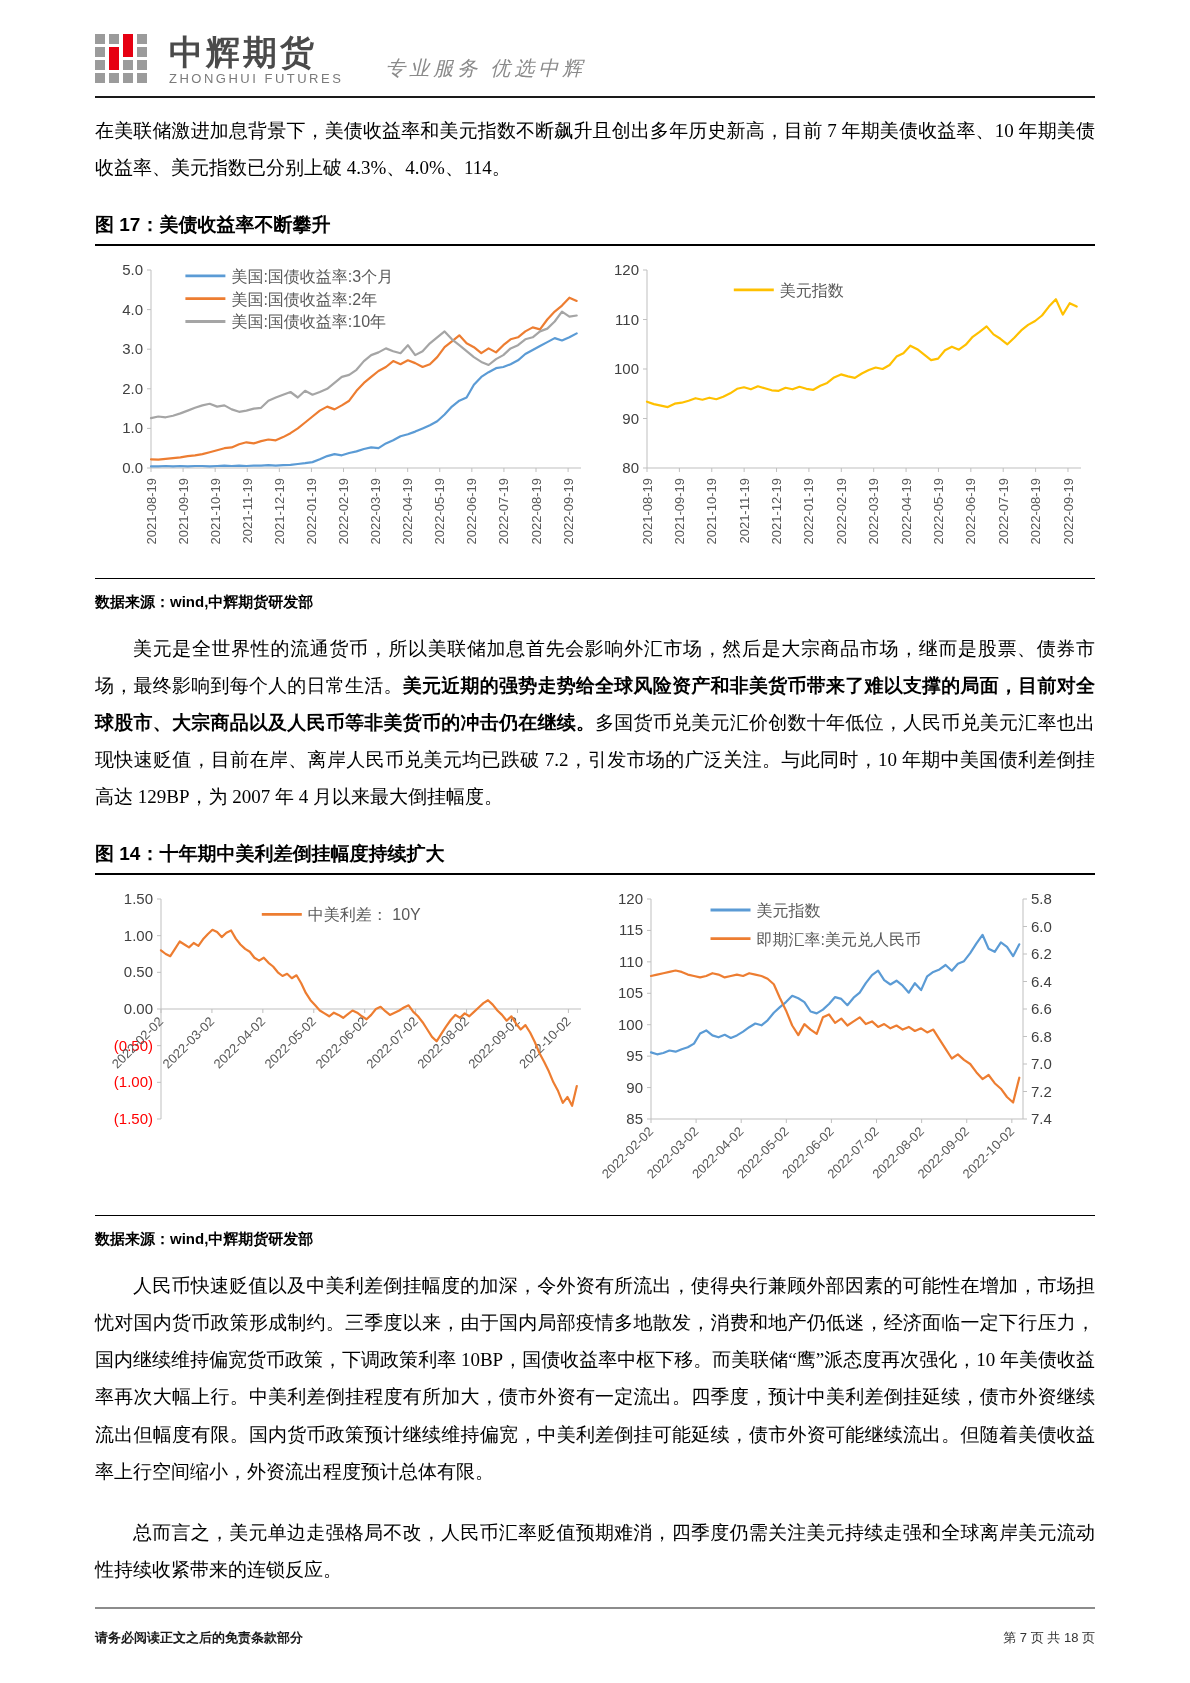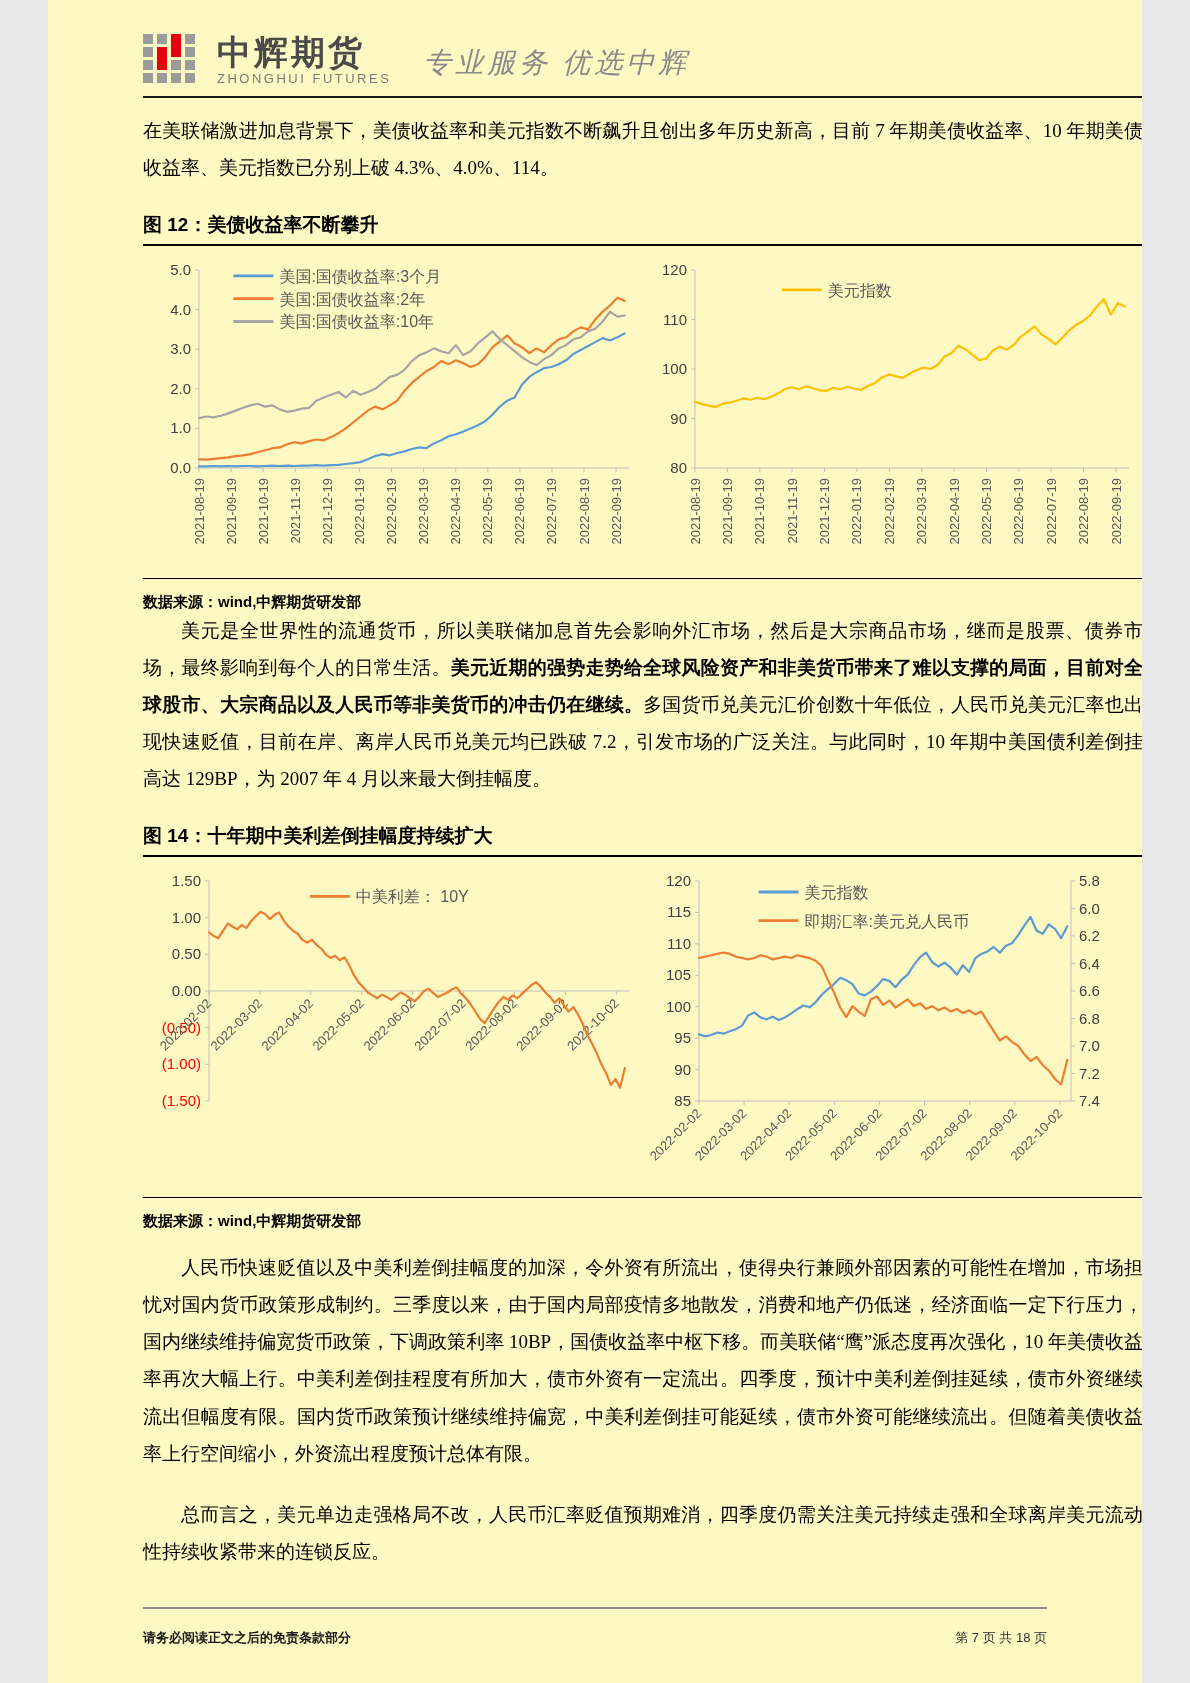--- a/index.html
+++ b/index.html
@@ -1,26 +1,26 @@
 <!DOCTYPE html>
 <html><head>
 <meta charset="utf-8">
 <style>
   html,body{margin:0;padding:0;background:#e8e8e8;}
-  .page{width:1094px;height:1683px;background:#fef9c3;position:relative;margin:0 auto;
+  .page{width:1190px;height:1683px;background:#ffffff;position:relative;margin:0 auto;
         font-family:"Liberation Serif",serif;color:#000;overflow:hidden;}
   .content{position:absolute;left:95px;width:1000px;top:0;}
 
   
   .header{padding-top:28px;display:flex;align-items:flex-end;}
   .logo-text{margin-left:12px;}
   .logo-cn{font-family:"Liberation Sans",sans-serif;font-weight:bold;font-size:34px;color:#4a4a4a;letter-spacing:3px;line-height:1;}
   .logo-en{font-family:"Liberation Sans",sans-serif;font-size:13px;color:#7a7a7a;letter-spacing:2.5px;margin-top:2px;}
-  .tagline{font-family:"Liberation Serif",serif;font-style:italic;font-size:28px;color:#8a8a8a;
-           margin-left:32px;margin-bottom:4px;letter-spacing:4px;}
+  .tagline{font-family:"Liberation Serif",serif;font-style:italic;font-size:20px;color:#8a8a8a;
+           margin-left:42px;margin-bottom:4px;letter-spacing:4px;}
   .header-rule{border-bottom:2px solid #1a1a1a;margin-top:10px;}
 
   
   .para{font-size:19px;line-height:1.95;text-align:justify;margin:0;}
   .para.indent{text-indent:2em;}
   .para b{font-family:"Liberation Sans",sans-serif;font-weight:bold;}
 
   
   .fig-titles{display:flex;margin-top:26px;}
   .fig-titles .ft{width:500px;font-family:"Liberation Sans",sans-serif;font-weight:bold;font-size:19px;}
@@ -66,21 +66,21 @@
         <div class="logo-cn">中辉期货</div>
         <div class="logo-en">ZHONGHUI FUTURES</div>
       </div>
       <div class="tagline">专业服务 优选中辉</div>
     </div>
     <div class="header-rule"></div>
 
     <p class="para" style="margin-top:14px;">在美联储激进加息背景下，美债收益率和美元指数不断飙升且创出多年历史新高，目前 7 年期美债收益率、10 年期美债收益率、美元指数已分别上破 4.3%、4.0%、114。</p>
 
     <div class="fig-titles">
-      <div class="ft">图 12：美债收益率不断攀升</div>
+      <div class="ft">图 17：美债收益率不断攀升</div>
     </div>
     <div class="fig-rule"></div>
 
     <div class="charts-row">
       <svg width="500" height="322" viewBox="0 0 500 322">
           <line x1="56" y1="16" x2="56" y2="214" stroke="#BFBFBF"></line>
           <line x1="56" y1="214" x2="486" y2="214" stroke="#BFBFBF"></line>
           <line x1="52" y1="16" x2="56" y2="16" stroke="#BFBFBF"></line>
           <text x="48" y="21" text-anchor="end" font-size="15" fill="#404040" font-family="&quot;Liberation Sans&quot;, sans-serif">5.0</text>
           <line x1="52" y1="55.6" x2="56" y2="55.6" stroke="#BFBFBF"></line>
@@ -173,21 +173,21 @@
           <line x1="472.97999999999996" y1="214" x2="472.97999999999996" y2="218" stroke="#BFBFBF"></line>
           <text x="472.97999999999996" y="224" text-anchor="end" font-size="13" fill="#595959" font-family="&quot;Liberation Sans&quot;, sans-serif" dy="0.35em" transform="rotate(-90 472.97999999999996 224)">2022-09-19</text>
           <polyline points="52.0,147.7 58.9,150.1 65.9,151.6 72.8,153.1 79.7,149.7 86.7,148.7 93.6,146.7 100.5,144.2 107.4,145.7 114.4,143.7 121.3,145.2 128.2,142.7 135.2,139.3 142.1,134.8 149.0,133.3 155.9,135.3 162.9,132.3 169.8,134.3 176.7,136.3 183.7,136.8 190.6,133.8 197.5,135.3 204.5,132.8 211.4,134.8 218.3,135.8 225.3,131.8 232.2,128.9 239.1,123.4 246.0,120.4 253.0,122.4 259.9,123.9 266.8,119.5 273.8,116.0 280.7,113.5 287.6,115.0 294.6,111.0 301.5,102.6 308.4,99.2 315.3,91.7 322.3,95.2 329.2,100.6 336.1,106.1 343.1,104.6 350.0,96.2 356.9,92.7 363.9,95.7 370.8,90.7 377.7,82.8 384.6,77.9 391.6,72.4 398.5,80.4 405.4,84.8 412.4,90.3 419.3,83.8 426.2,76.4 433.1,70.9 440.1,67.0 447.0,61.5 453.9,52.6 460.9,45.2 467.8,60.6 474.7,49.2 481.7,52.6" fill="none" stroke="#FFC000" stroke-width="2.2" stroke-linejoin="round" stroke-linecap="round"></polyline>
           <line x1="138.8" y1="35.8" x2="178.8" y2="35.8" stroke="#FFC000" stroke-width="2.8"></line>
           <text x="184.8" y="41.8" font-size="16" fill="#595959" font-family="&quot;Liberation Sans&quot;, sans-serif">美元指数</text>
         </svg>
     </div>
     <div class="src-rule"></div>
     <div class="src-note">数据来源：wind,中辉期货研发部</div>
 
-    <p class="para indent" style=""><span>美元是全世界性的流通货币，所以美联储加息首先会影响外汇市场，然后是大宗商品市场，继而是股票、债券市场，最终影响到每个人的日常生活。</span><b>美元近期的强势走势给全球风险资产和非美货币带来了难以支撑的局面，目前对全球股市、大宗商品以及人民币等非美货币的冲击仍在继续。</b><span>多国货币兑美元汇价创数十年低位，人民币兑美元汇率也出现快速贬值，目前在岸、离岸人民币兑美元均已跌破 7.2，引发市场的广泛关注。与此同时，10 年期中美国债利差倒挂高达 129BP，为 2007 年 4 月以来最大倒挂幅度。</span></p>
+    <p class="para indent" style="margin-top:18px;"><span>美元是全世界性的流通货币，所以美联储加息首先会影响外汇市场，然后是大宗商品市场，继而是股票、债券市场，最终影响到每个人的日常生活。</span><b>美元近期的强势走势给全球风险资产和非美货币带来了难以支撑的局面，目前对全球股市、大宗商品以及人民币等非美货币的冲击仍在继续。</b><span>多国货币兑美元汇价创数十年低位，人民币兑美元汇率也出现快速贬值，目前在岸、离岸人民币兑美元均已跌破 7.2，引发市场的广泛关注。与此同时，10 年期中美国债利差倒挂高达 129BP，为 2007 年 4 月以来最大倒挂幅度。</span></p>
 
     <div class="fig-titles">
       <div class="ft">图 14：十年期中美利差倒挂幅度持续扩大</div>
     </div>
     <div class="fig-rule"></div>
 
     <div class="charts-row">
       <svg width="500" height="330" viewBox="0 0 500 330">
           <line x1="66" y1="16" x2="66" y2="236" stroke="#BFBFBF"></line>
           <line x1="66" y1="126" x2="486" y2="126" stroke="#BFBFBF"></line>

